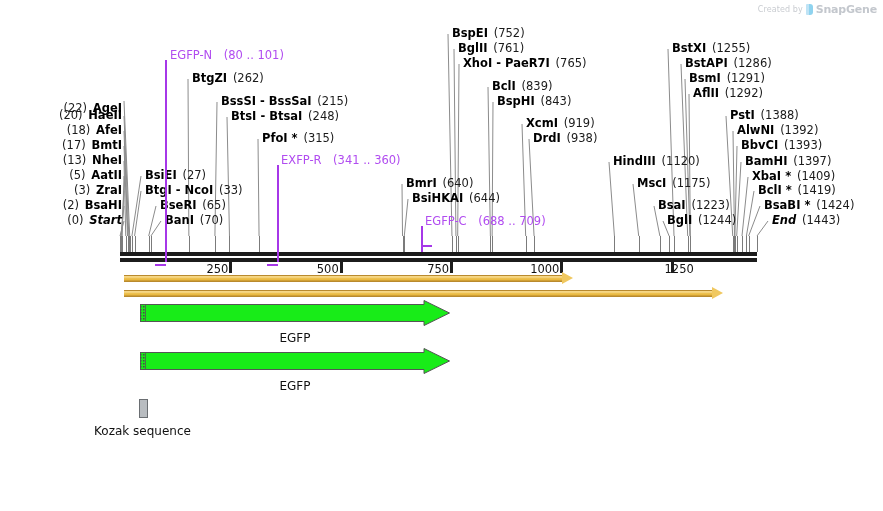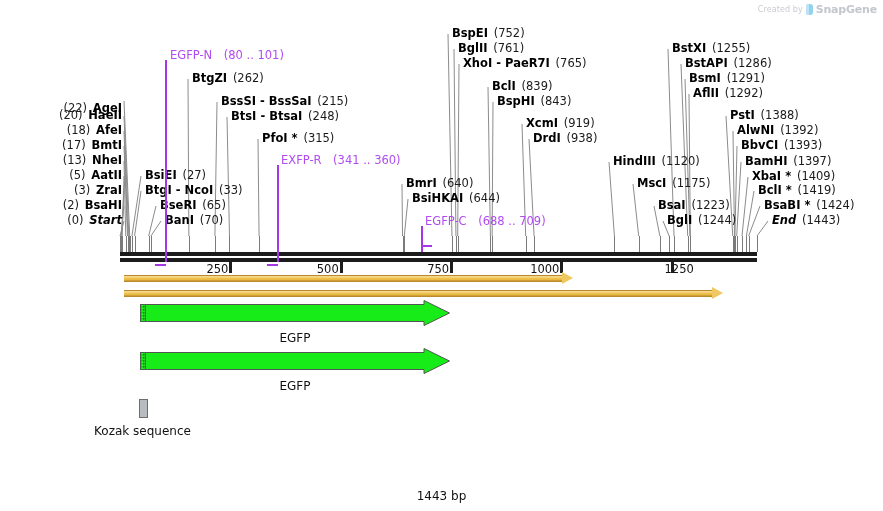--- a/index.html
+++ b/index.html
@@ -410,15 +410,14 @@
           <rect x="0.5" y="4.5" width="5" height="17" fill="url(#hatch-egfp-2)" stroke="#555" stroke-width="0.8"></rect>
         </svg></div>
       <div class="cds-label" style="left: 140px; top: 379px; width: 310px;">EGFP</div>
     </div>
 
   <div id="misc">
       <div class="kozak-box" style="left: 139px; top: 399px; width: 7px; height: 17px;"></div>
       <div class="kozak-label" style="left: 92.5px; top: 424px; width: 100px; text-align: center;">Kozak sequence</div>
     </div>
 
-  <div class="subtitle" style="left:0; top:489px; width:883px;">1443 bp</div>
 
 </div>
 
 </body></html>

